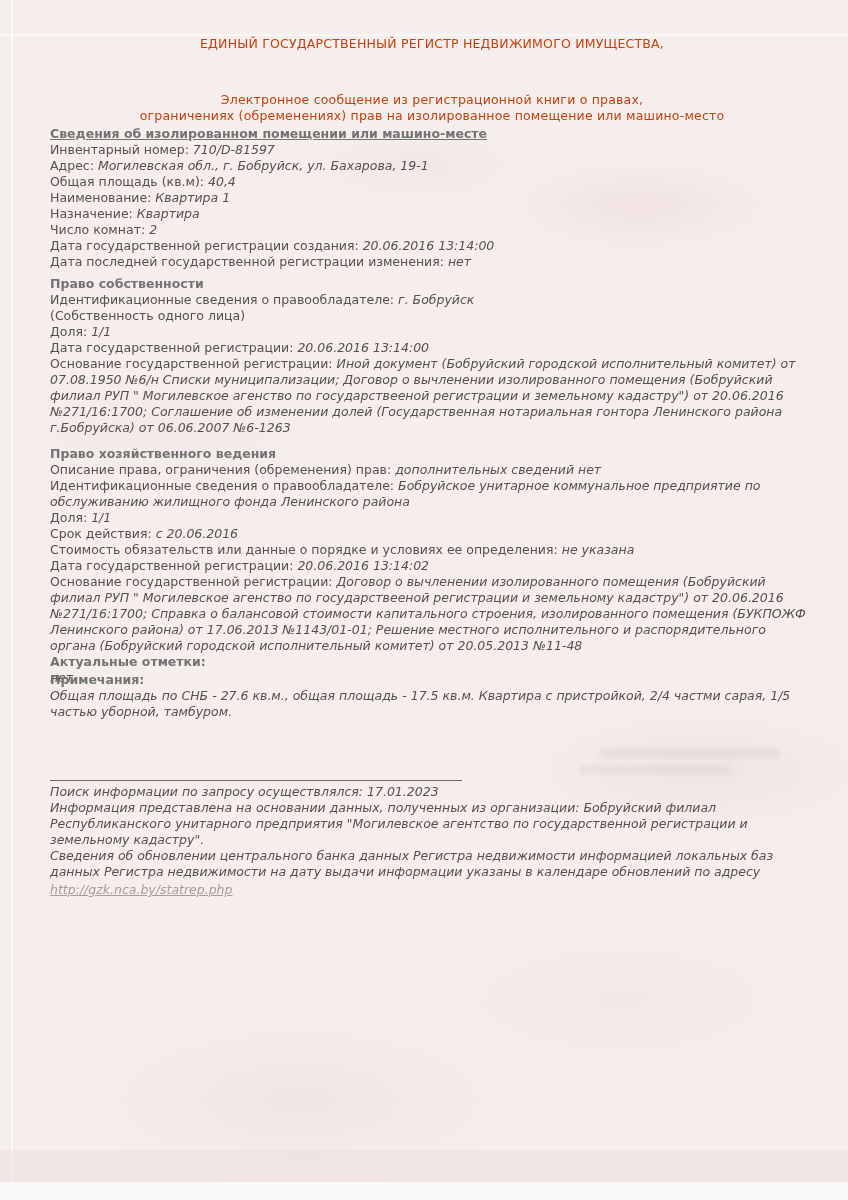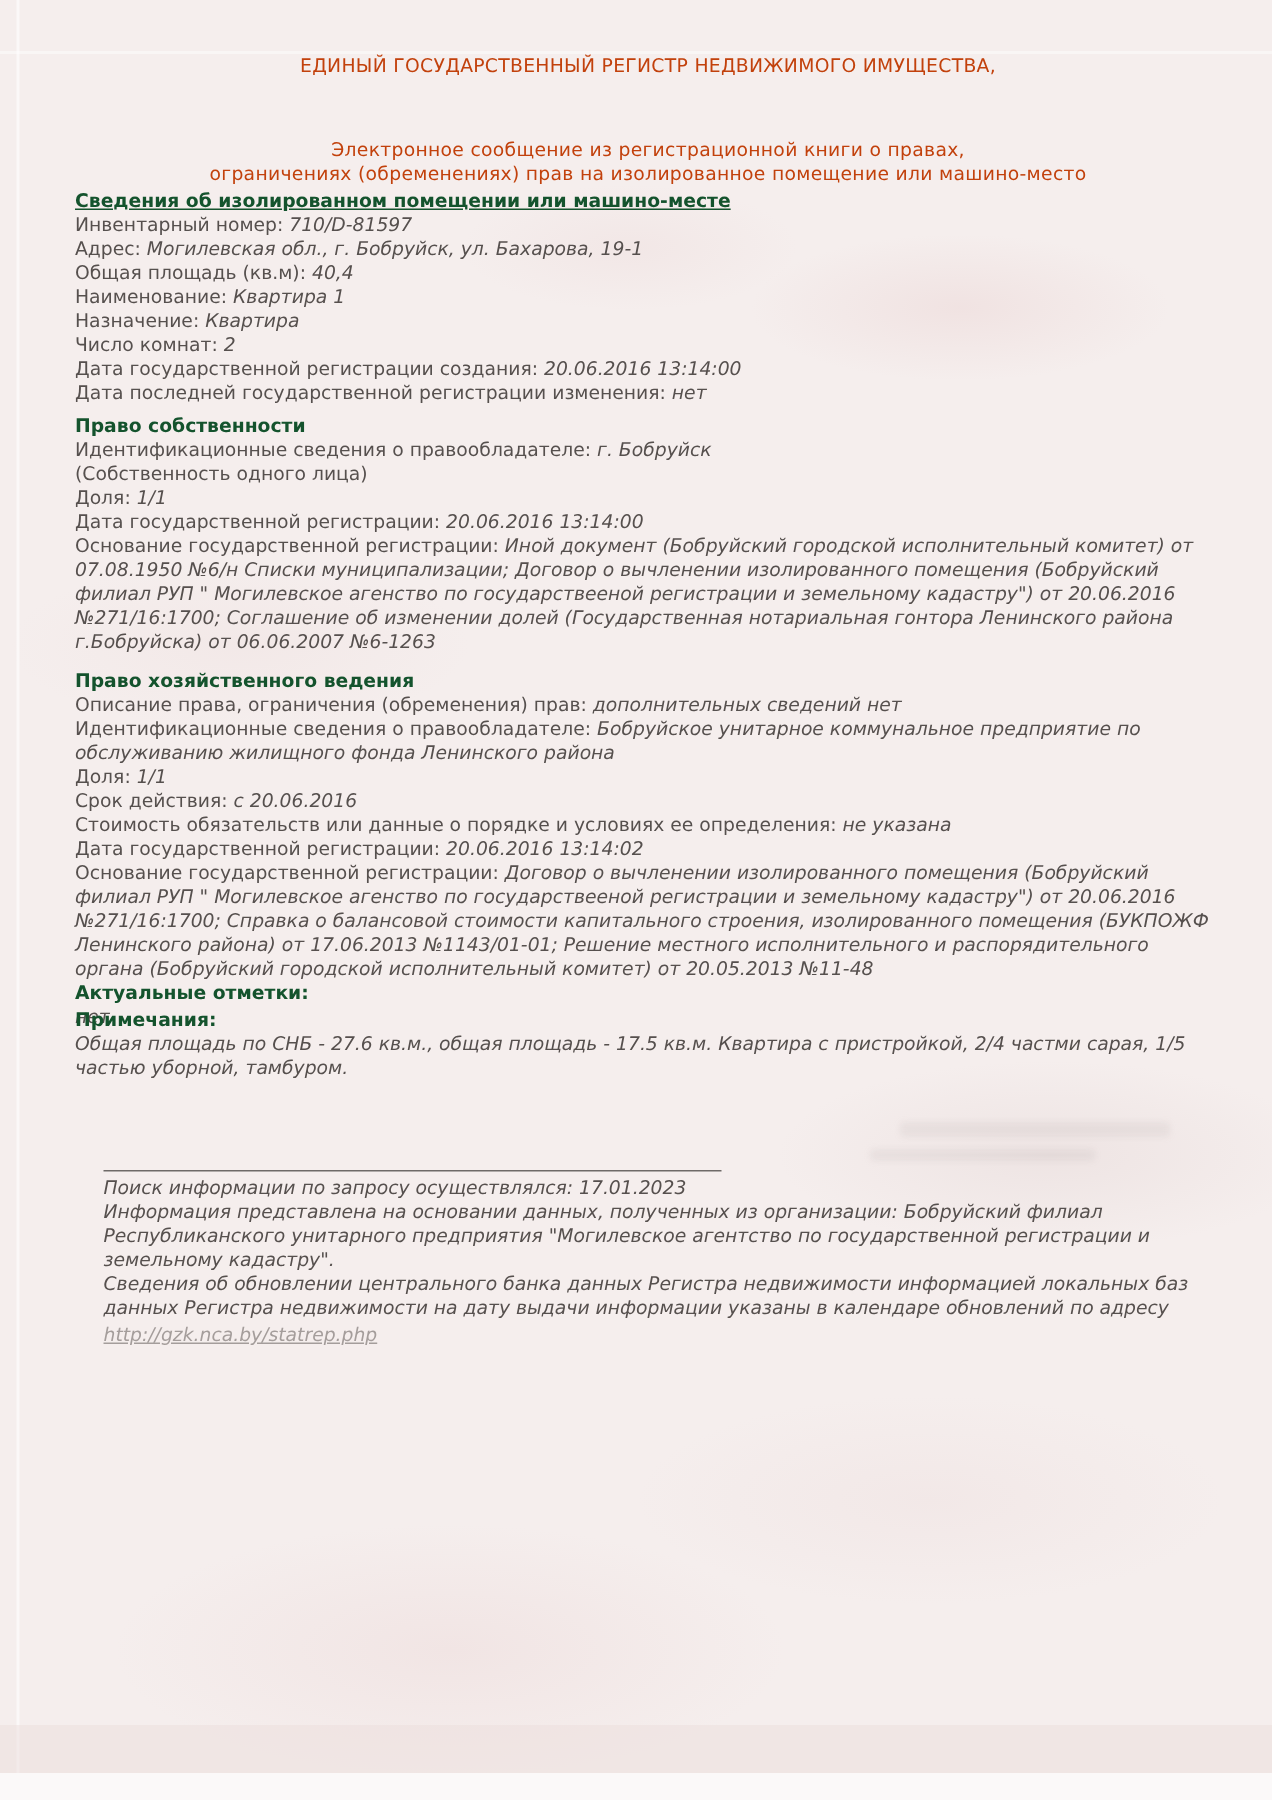--- a/index.html
+++ b/index.html
@@ -41,21 +41,21 @@
   .ghost-mark {
     position:absolute; pointer-events:none; filter:blur(2px);
     background:rgba(150,138,138,.10); border-radius:3px;
   }
   .g1 { left:600px; top:748px; width:180px; height:10px; }
   .g2 { left:580px; top:766px; width:150px; height:8px; }
 
   .sec { position:absolute; left:50px; right:34px; font-size:12.5px; line-height:16px; }
   .center { text-align:center; letter-spacing:.2px; }
   .hdr { color:#c2410c; }
-  .heading { font-weight:bold; color:#14532d; }
+  .heading { font-weight:bold; color:#737373; }
   .heading.u { text-decoration:underline; }
   .ln { }
   .lbl { font-style:normal; }
   .val { font-style:italic; }
   .intro { font-style:normal; }
   .footer-sep {
     border:none; border-top:1px solid #6f6a68; width:412px; margin:0 0 3px 0;
   }
   .foot { font-style:italic; }
   .url {
@@ -63,21 +63,21 @@
     color:#a49d9b; display:inline-block; margin-top:2px;
   }
   
   #title     { top:36px; }
   #subtitle  { top:72px;margin-top:20px; }
   #premises  { top:126px; }
   #ownership { top:276px; }
   #economic  { top:446px; }
   #marks     { top:654px; }
   #notes     { top:672px; }
-  #footer    { top:780px;margin-left:19px; }
+  #footer    { top:780px; }
 </style>
 </head>
 <body>
 
 <div class="scan-noise"></div>
 <div class="edge-line-left"></div>
 <div class="edge-line-top"></div>
 <div class="bottom-band"></div>
 <div class="bottom-white"></div>
 <div class="ghost-mark g1"></div>

